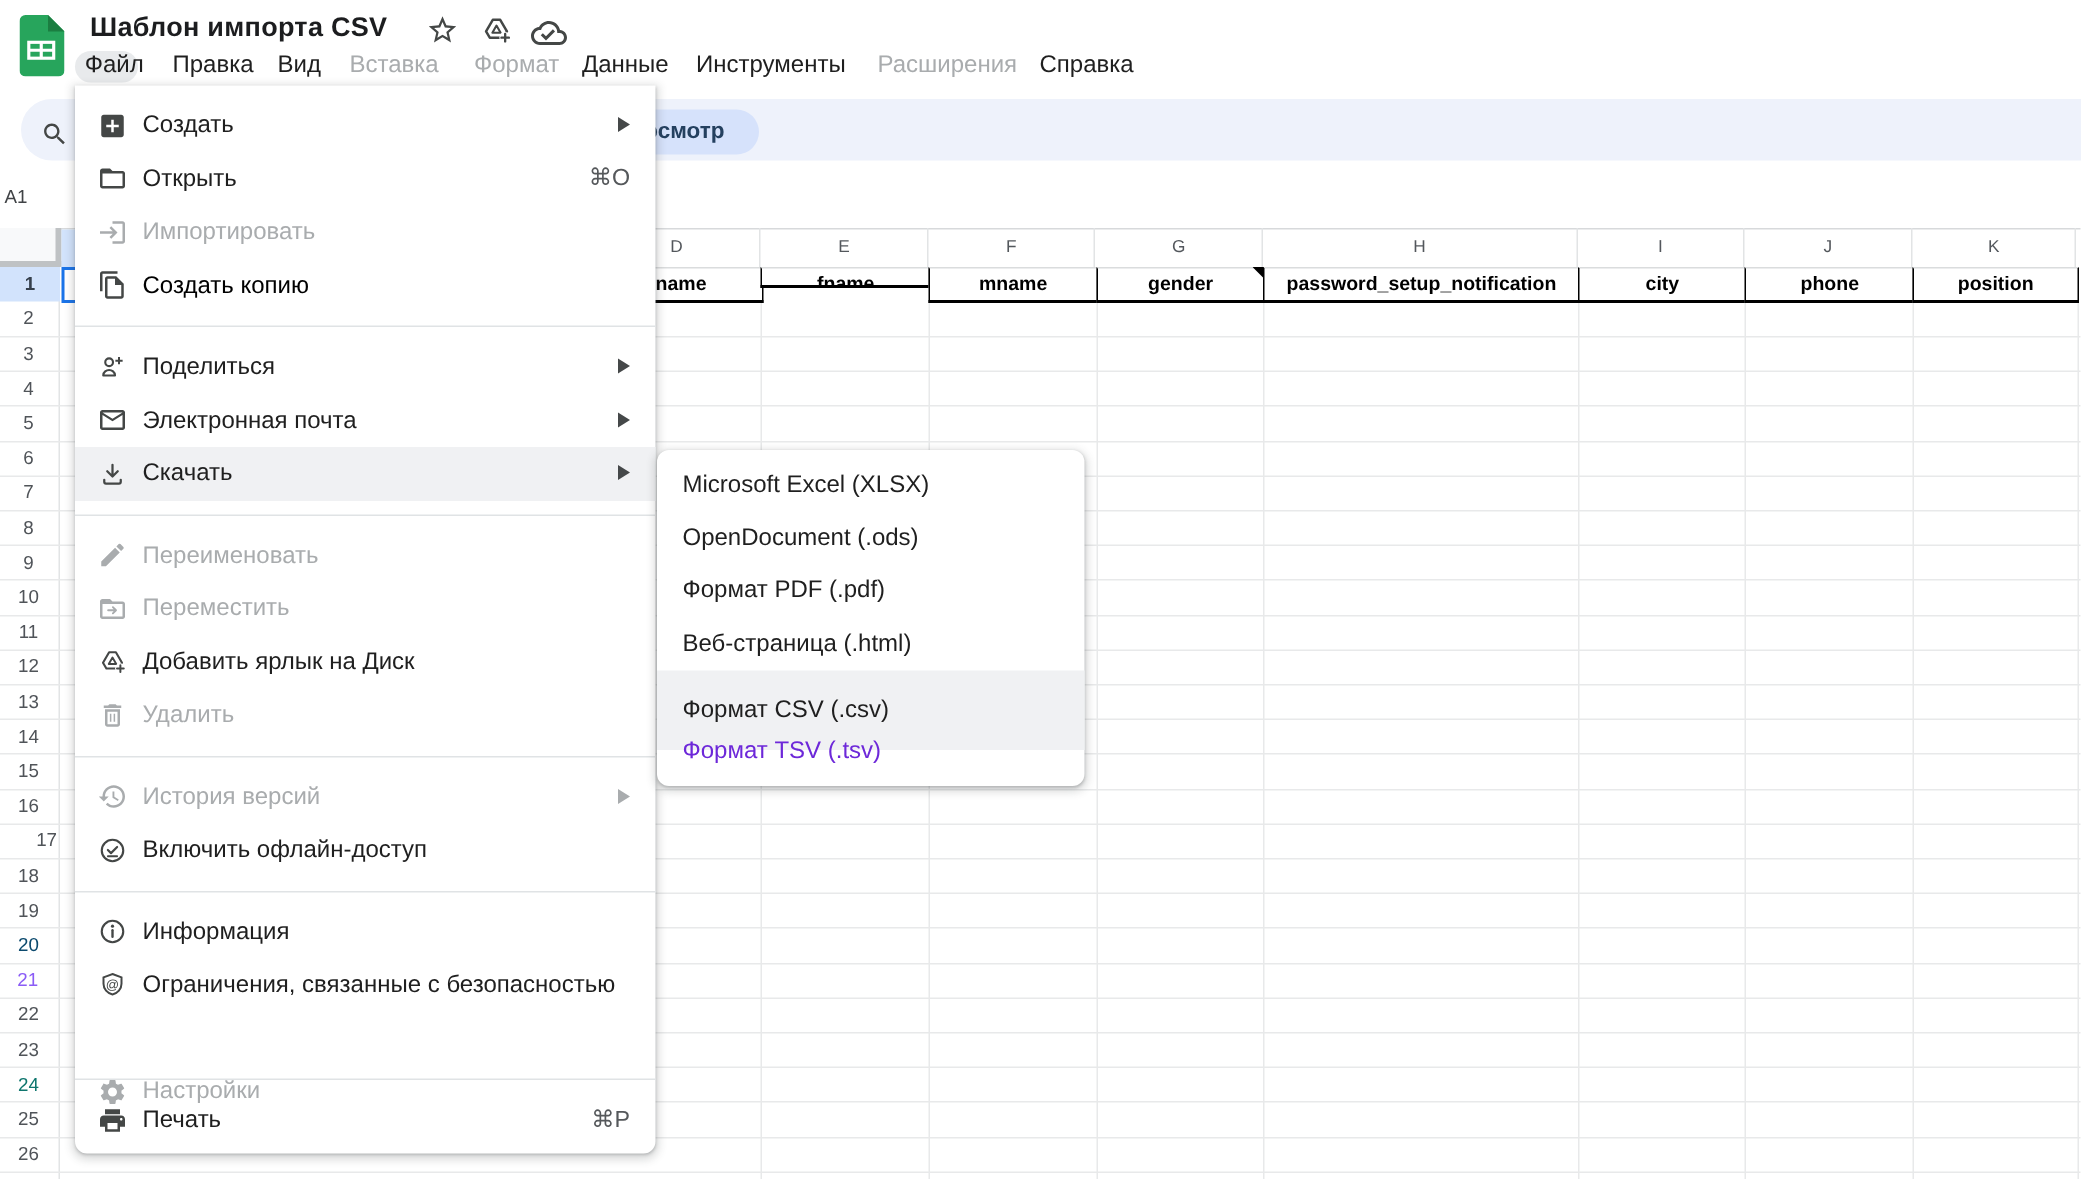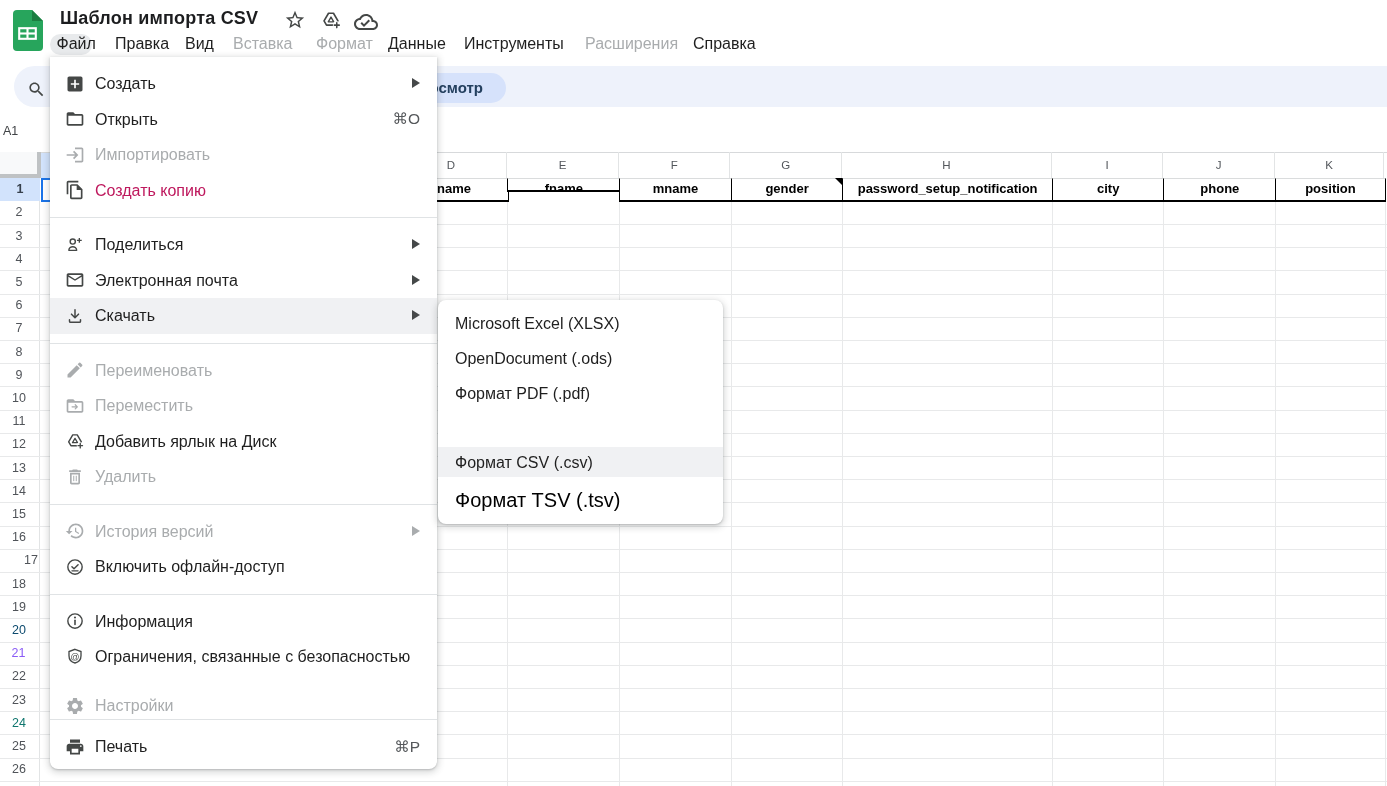--- a/index.html
+++ b/index.html
@@ -148,21 +148,21 @@
     <div class="abs" style="left:0;top:80.0px;width:387px;height:35.5px;">
       <svg class="abs" style="left:15px;top:7.75px" width="20" height="20" viewBox="0 0 24 24" fill="#a9acae">
         <path d="M11 7 9.6 8.4l2.6 2.6H2v2h10.2l-2.6 2.6L11 17l5-5-5-5zm9 12h-8v2h8c1.1 0 2-.9 2-2V5c0-1.1-.9-2-2-2h-8v2h8v14z"></path>
       </svg>
       <div class="abs" style="left:45px;top:50%;margin-top:-9.5px;font-size:16px;line-height:19px;color:#a9acae;white-space:nowrap">Импортировать</div>
     </div>
     <div class="abs" style="left:0;top:115.5px;width:387px;height:35.5px;">
       <svg class="abs" style="left:15px;top:7.75px" width="20" height="20" viewBox="0 0 24 24" fill="#444746">
         <path d="M16 1H4c-1.1 0-2 .9-2 2v14h2V3h12V1zm-1 4H8c-1.1 0-2 .9-2 2v14c0 1.1.9 2 2 2h11c1.1 0 2-.9 2-2V11l-6-6zm4 16H8V7h6v5h5v9z"></path>
       </svg>
-      <div class="abs" style="left:45px;top:50%;margin-top:-9.5px;font-size:16px;line-height:19px;color:#be185d;white-space:nowrap">Создать копию</div>
+      <div class="abs" style="left:45px;top:50%;margin-top:-9.5px;font-size:16px;line-height:19px;color:#000000;white-space:nowrap">Создать копию</div>
     </div>
     <div class="abs" style="left:0;top:160.0px;width:387px;height:1px;background:#e0e3e5"></div>
     <div class="abs" style="left:0;top:170.0px;width:387px;height:35.5px;">
       <svg class="abs" style="left:15px;top:7.75px" width="20" height="20" viewBox="0 0 24 24" fill="#444746">
         <g fill="none" stroke="#444746" stroke-width="1.7">
           <circle cx="9.3" cy="7.8" r="3.1"></circle>
           <path d="M4.6 18.4c0-2.9 2.6-4.4 4.7-4.4s4.7 1.5 4.7 4.4z" stroke-linejoin="round"></path>
           <path d="M17.2 3.6v5.8M14.3 6.5h5.8" stroke-width="1.6"></path>
         </g>
       </svg>
@@ -256,21 +256,21 @@
     </div>
     <div class="abs" style="left:0;top:582.0px;width:387px;height:35.5px;">
       <svg class="abs" style="left:15px;top:7.75px" width="20" height="20" viewBox="0 0 24 24" fill="#444746">
         <g fill="none" stroke="#444746" stroke-width="1.6">
           <path d="M12 2.8l7.2 2.7v5c0 4.4-3.1 7.8-7.2 8.7-4.1-.9-7.2-4.3-7.2-8.7v-5L12 2.8z"></path>
         </g>
         <text x="12" y="15" font-size="10.5" text-anchor="middle" fill="#444746" font-family="Liberation Sans">@</text>
       </svg>
       <div class="abs" style="left:45px;top:50%;margin-top:-9.5px;font-size:16px;line-height:19px;color:#1f1f1f;white-space:nowrap">Ограничения, связанные с безопасностью</div>
     </div>
-    <div class="abs" style="left:0;top:631px;width:387px;height:35.5px;padding-left:40px;">
+    <div class="abs" style="left:0;top:653px;width:387px;height:35.5px;padding-left:40px;">
       <svg class="abs" style="left:15px;top:7.75px" width="20" height="20" viewBox="0 0 24 24" fill="#a9acae">
         <path d="M19.14 12.94c.04-.3.06-.61.06-.94 0-.32-.02-.64-.07-.94l2.03-1.58c.18-.14.23-.41.12-.61l-1.92-3.32c-.12-.22-.37-.29-.59-.22l-2.39.96c-.5-.38-1.03-.7-1.62-.94l-.36-2.54c-.04-.24-.24-.41-.48-.41h-3.84c-.24 0-.43.17-.47.41l-.36 2.54c-.59.24-1.13.57-1.62.94l-2.39-.96c-.22-.08-.47 0-.59.22L2.74 8.87c-.12.21-.08.47.12.61l2.03 1.58c-.05.3-.09.63-.09.94s.02.64.07.94l-2.03 1.58c-.18.14-.23.41-.12.61l1.92 3.32c.12.22.37.29.59.22l2.39-.96c.5.38 1.03.7 1.62.94l.36 2.54c.05.24.24.41.48.41h3.84c.24 0 .44-.17.47-.41l.36-2.54c.59-.24 1.13-.56 1.62-.94l2.39.96c.22.08.47 0 .59-.22l1.92-3.32c.12-.22.07-.47-.12-.61l-2.01-1.58zM12 15.6c-1.98 0-3.6-1.62-3.6-3.6s1.62-3.6 3.6-3.6 3.6 1.62 3.6 3.6-1.62 3.6-3.6 3.6z"></path>
       </svg>
       <div class="abs" style="left:45px;top:50%;margin-top:-9.5px;font-size:16px;line-height:19px;color:#a9acae;white-space:nowrap">Настройки</div>
     </div>
     <div class="abs" style="left:0;top:662.0px;width:387px;height:1px;background:#e0e3e5"></div>
     <div class="abs" style="left:0;top:672.0px;width:387px;height:35.5px;">
       <svg class="abs" style="left:15px;top:7.75px" width="20" height="20" viewBox="0 0 24 24" fill="#444746">
         <path d="M19 8H5c-1.66 0-3 1.34-3 3v6h4v4h12v-4h4v-6c0-1.66-1.34-3-3-3zm-3 11H8v-5h8v5zm3-7c-.55 0-1-.45-1-1s.45-1 1-1 1 .45 1 1-.45 1-1 1zm-1-9H6v4h12V3z"></path>
       </svg>
@@ -281,18 +281,21 @@
 <div class="abs" style="left:438px;top:299.5px;width:284.5px;height:224.4px;background:#fff;border-radius:8px;box-shadow:0 2px 6px 2px rgba(60,64,67,.18),0 1px 2px rgba(60,64,67,.25)">
     <div class="abs" style="left:0;top:6.0px;width:284.5px;height:35.4px;">
       <div class="abs" style="left:17px;top:50%;margin-top:-9.5px;font-size:16px;line-height:19px;color:#1f1f1f;white-space:nowrap">Microsoft Excel (XLSX)</div>
     </div>
     <div class="abs" style="left:0;top:41.4px;width:284.5px;height:35.4px;">
       <div class="abs" style="left:17px;top:50%;margin-top:-9.5px;font-size:16px;line-height:19px;color:#1f1f1f;white-space:nowrap">OpenDocument (.ods)</div>
     </div>
     <div class="abs" style="left:0;top:76.8px;width:284.5px;height:35.4px;">
       <div class="abs" style="left:17px;top:50%;margin-top:-9.5px;font-size:16px;line-height:19px;color:#1f1f1f;white-space:nowrap">Формат PDF (.pdf)</div>
     </div>
-    <div class="abs" style="left:0;top:147.6px;width:284.5px;height:30px;background:#f0f1f3;">
+    <div class="abs" style="left:0;top:112.19999999999999px;width:284.5px;height:35.4px;">
+      <div class="abs" style="left:17px;top:50%;margin-top:-9.5px;font-size:16px;line-height:19px;color:#1f1f1f;white-space:nowrap">Веб-страница (.html)</div>
+    </div>
+    <div class="abs" style="left:0;top:147.6px;width:284.5px;height:53px;background:#f0f1f3;">
       <div class="abs" style="left:17px;top:50%;margin-top:-9.5px;font-size:16px;line-height:19px;color:#1f1f1f;white-space:nowrap">Формат CSV (.csv)</div>
     </div>
     <div class="abs" style="left:0;top:183.0px;width:284.5px;height:35.4px;">
-      <div class="abs" style="left:17px;top:50%;margin-top:-9.5px;font-size:20px;line-height:19px;color:#000000;white-space:nowrap">Формат TSV (.tsv)</div>
+      <div class="abs" style="left:17px;top:50%;margin-top:-9.5px;font-size:16px;line-height:19px;color:#6d28d9;white-space:nowrap">Формат TSV (.tsv)</div>
     </div>
   </div>
 </body></html>

